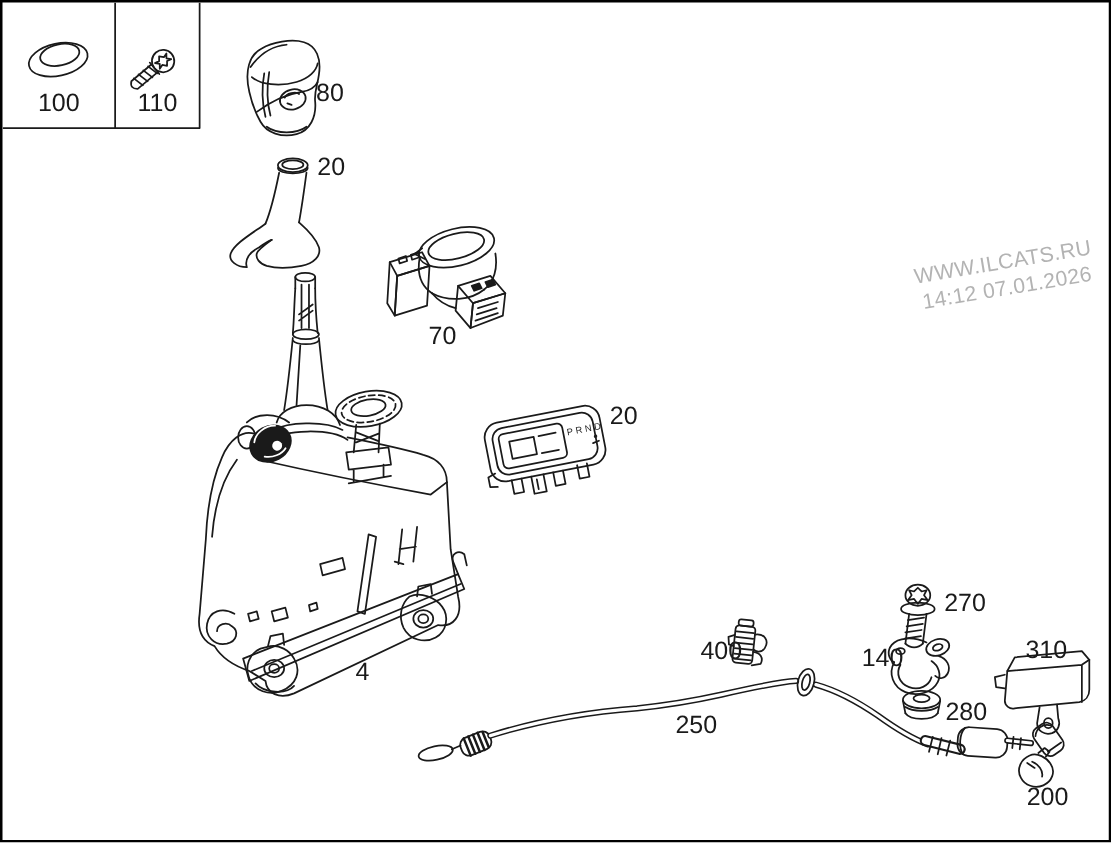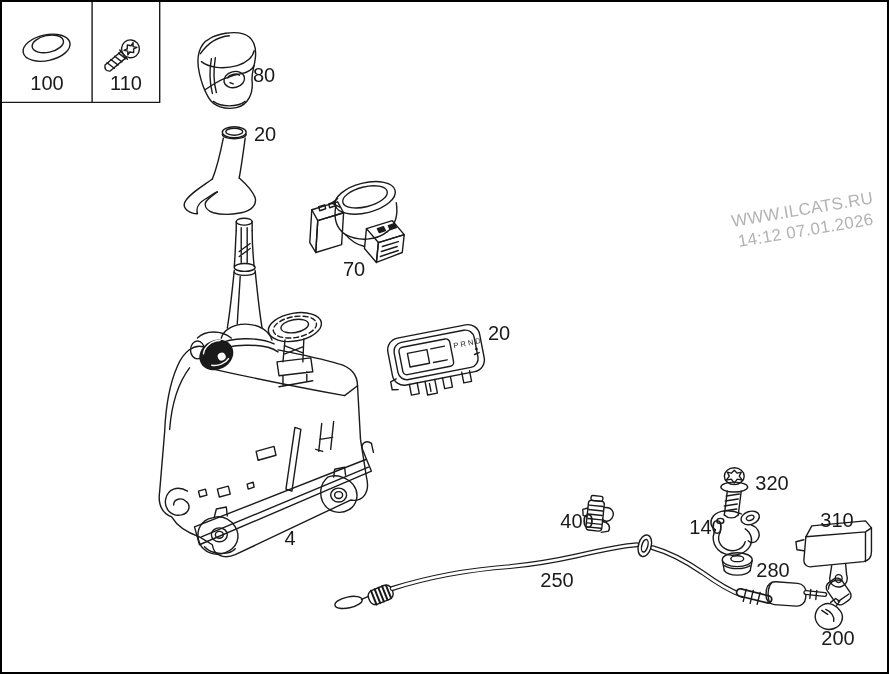--- a/index.html
+++ b/index.html
@@ -250,21 +250,21 @@
 
   <span class="callout" style="left:45px;top:81px">100</span>
   <span class="callout" style="left:124px;top:81px">110</span>
   <span class="callout" style="left:262px;top:73px">80</span>
   <span class="callout" style="left:263px;top:132px">20</span>
   <span class="callout" style="left:352px;top:267px">70</span>
   <span class="callout" style="left:497px;top:331px">20</span>
   <span class="callout" style="left:288px;top:536px">4</span>
   <span class="callout" style="left:555px;top:578px">250</span>
   <span class="callout" style="left:575px;top:519px">400</span>
-  <span class="callout" style="left:770px;top:481px">320</span>
+  <span class="callout" style="left:770px;top:481px">270</span>
   <span class="callout" style="left:704px;top:525px">140</span>
   <span class="callout" style="left:771px;top:568px">280</span>
   <span class="callout" style="left:835px;top:518px">310</span>
   <span class="callout" style="left:836px;top:636px">200</span>
 
   <div class="watermark">
     <div>WWW.ILCATS.RU</div>
     <div>14:12 07.01.2026</div>
   </div>
 

